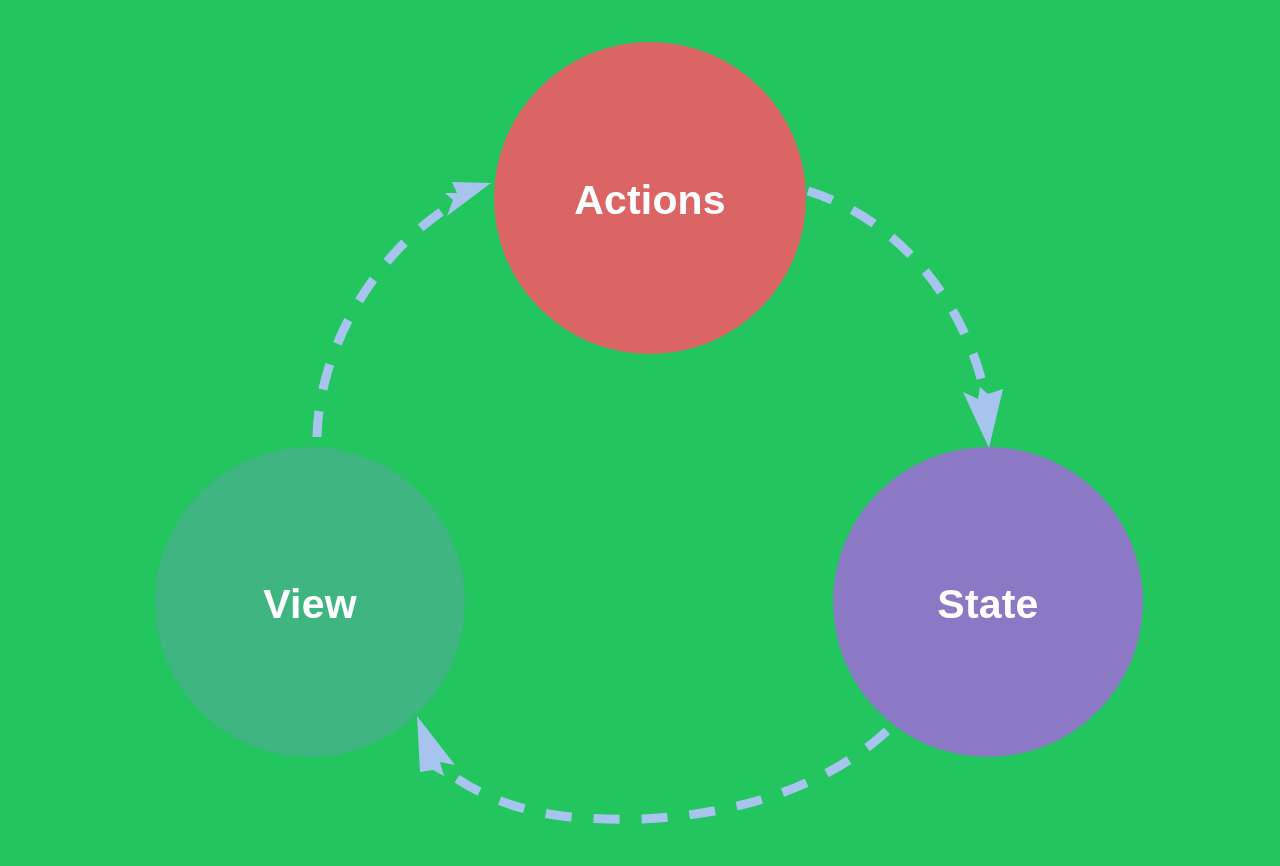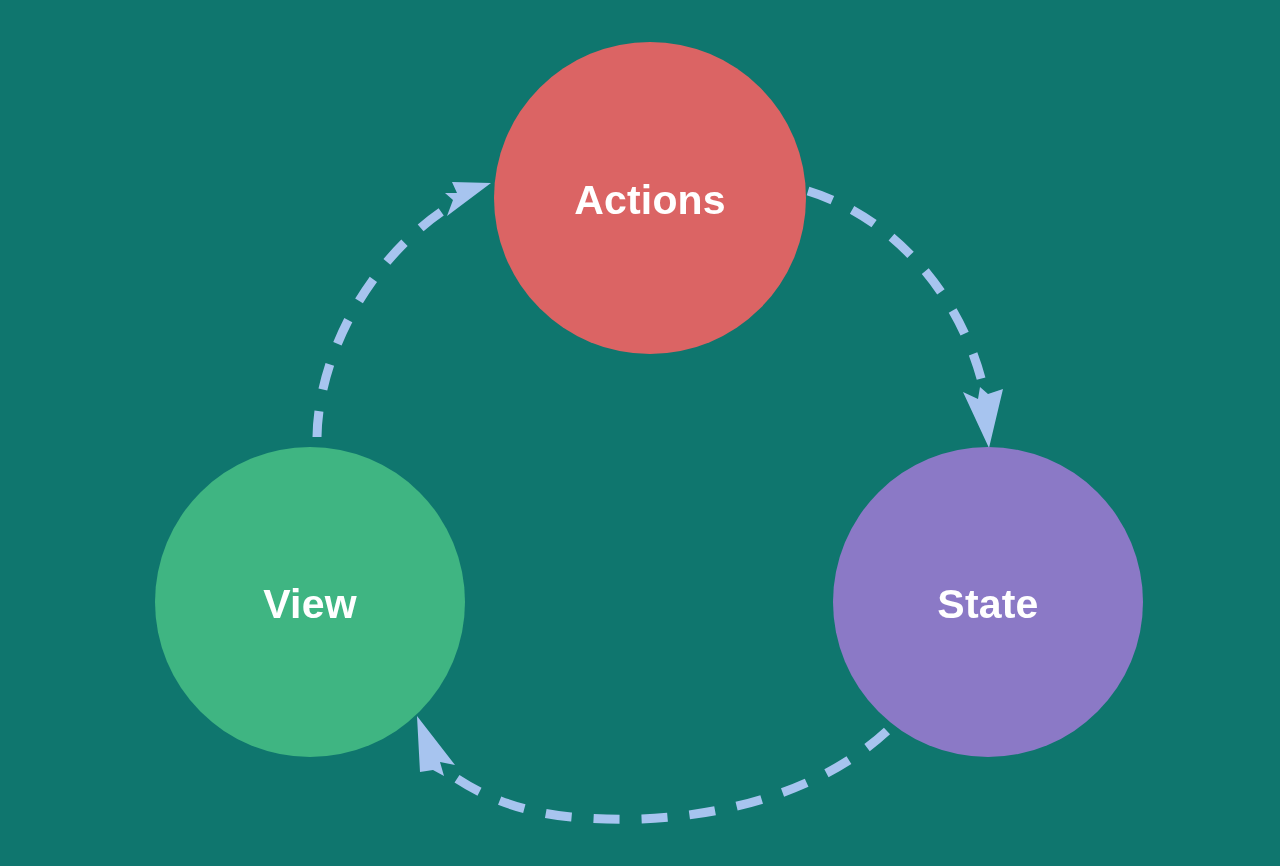--- a/index.html
+++ b/index.html
@@ -33,21 +33,21 @@
     fill: #ffffff;
     text-anchor: middle;
     dominant-baseline: central;
     font-size: 41px;
     letter-spacing: 0.2px;
   }
 </style>
 </head>
 <body>
 
-<div id="diagram-root" style="background: #0f766e;">
+<div id="diagram-root" style="background: #22c55e;">
   <svg id="flow-svg" viewBox="0 0 1280 866" xmlns="http://www.w3.org/2000/svg">
 
     <g>
       <path d="M 317,437 C 318,360 365,262 447,208" fill="none" stroke="#A7C4EF" stroke-width="9" stroke-linecap="butt" stroke-dasharray="26 22"></path>
       <path d="M 491,183 L 447,216 L 453,200 L 445,193 L 457,193 L 452,182 Z" fill="#A7C4EF"></path>
     </g>
 
     <g>
       <path d="M 808,191 C 890,216 958,290 982,382" fill="none" stroke="#A7C4EF" stroke-width="9" stroke-linecap="butt" stroke-dasharray="26 22"></path>
       <path d="M 989,448 L 963,392 L 978,399 L 980,387 L 988,394 L 1003,389 Z" fill="#A7C4EF"></path>

